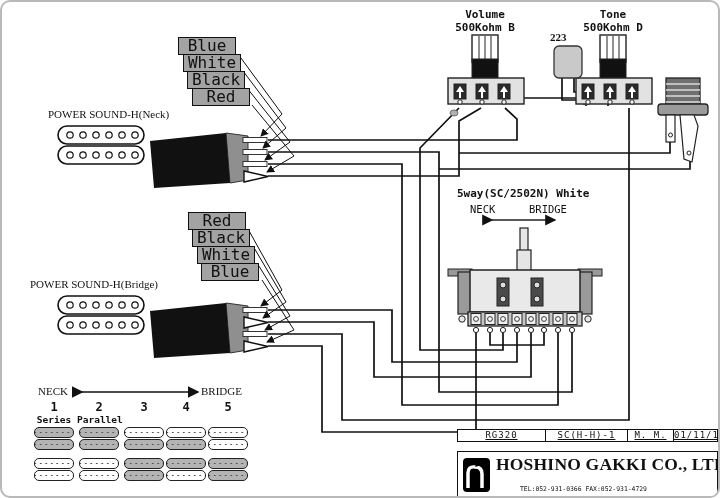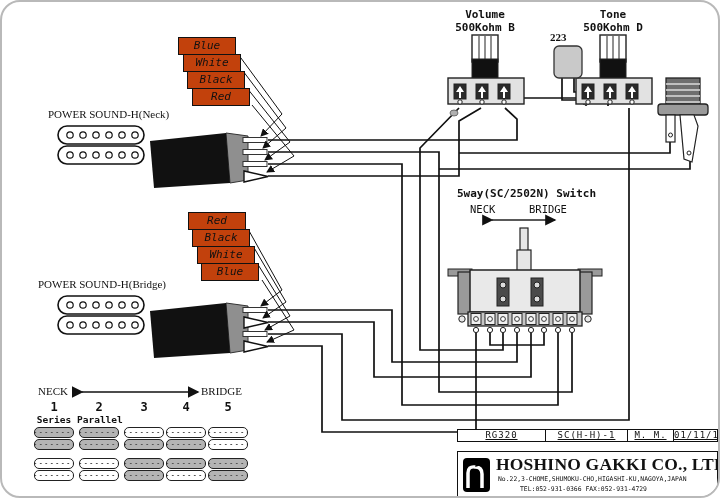--- a/index.html
+++ b/index.html
@@ -1,23 +1,23 @@
 <!DOCTYPE html>
 <html><head>
 <meta charset="utf-8">
 <style>
   html,body{margin:0;padding:0;background:#fff;}
-  .page{position:relative;width:716px;height:494px;border:2px solid #b9b9b9;border-radius:20px;
+  .page{position:relative;width:716px;height:494px;border:2px solid #b9b9b9;border-radius:10px;
         background:#fff;overflow:hidden;font-family:"DejaVu Sans Mono",monospace;color:#111;}
   .abs{position:absolute;font-family:Liberation Serif, serif;}
   svg{position:absolute;left:0;top:0;}
   .lbl{font-size:11px;white-space:nowrap;}
   .b{font-weight:bold;}
-  .wirebox{position:absolute;width:56px;height:16px;border:1px solid #111;background:#c2410c;
-           font-size:11px;line-height:16px;text-align:center;font-style:italic;}
+  .wirebox{position:absolute;width:56px;height:16px;border:1px solid #111;background:#a3a3a3;
+           font-size:16px;line-height:16px;text-align:center;}
   .pot-title{position:absolute;width:110px;text-align:center;font-weight:bold;font-size:11px;line-height:13px;}
   .sw-title{position:absolute;font-weight:bold;font-size:11px;white-space:nowrap;}
   .sw-nb{position:absolute;font-size:10.5px;white-space:nowrap;}
   
   .poscol{position:absolute;top:398px;width:44px;}
   .poscol .num{font-weight:bold;font-size:12px;text-align:center;height:14px;line-height:14px;}
   .poscol .mode{font-weight:bold;font-size:9.5px;text-align:center;height:13px;line-height:12px;}
   .coil{width:38px;height:9px;margin:0 auto 1px auto;border:1px solid #222;border-radius:5px;
         background-color:#fff;background-image:radial-gradient(circle,#555 0.9px,transparent 1.1px);
         background-size:5.5px 5px;background-position:3px 2px;}
@@ -255,23 +255,23 @@
   <div class="wirebox" style="left:185px;top:69px;">Black</div>
   <div class="wirebox" style="left:190px;top:86px;">Red</div>
 
   <div class="abs lbl" style="left:46px;top:106px;">POWER SOUND-H(Neck)</div>
 
   <div class="wirebox" style="left:186px;top:210px;">Red</div>
   <div class="wirebox" style="left:190px;top:227px;">Black</div>
   <div class="wirebox" style="left:195px;top:244px;">White</div>
   <div class="wirebox" style="left:199px;top:261px;">Blue</div>
 
-  <div class="abs lbl" style="left:36px;top:276px;text-align:right;">POWER SOUND-H(Bridge)</div>
-
-  <div class="sw-title" style="left:455px;top:185px;">5way(SC/2502N) Switch</div>
+  <div class="abs lbl" style="left:28px;top:276px;text-align:right;">POWER SOUND-H(Bridge)</div>
+
+  <div class="sw-title" style="left:455px;top:185px;">5way(SC/2502N) White</div>
   <div class="sw-nb" style="left:468px;top:201px;">NECK</div>
   <div class="sw-nb" style="left:527px;top:201px;">BRIDGE</div>
 
   <div class="abs lbl" style="left:36px;top:383px;">NECK</div>
   <div class="abs lbl" style="left:199px;top:383px;">BRIDGE</div>
 
   <div class="poscol" style="left:30px;">
     <div class="num">1</div>
     <div class="mode">Series</div>
     <div class="coil" data-on="1"></div>
@@ -326,17 +326,16 @@
     </div>
   </div>
 
   <div class="company-box">
     <svg width="34" height="42" style="left:3px;top:2px;">
       <rect x="2" y="4" width="27" height="34" rx="4" fill="#000"></rect>
       <path d="M7,34 V19 Q7,12 14,13 Q21,13 21,20 V34" fill="none" stroke="#fff" stroke-width="3.5"></path>
       <path d="M14,13 L18,6 L24,10 Z" fill="#000"></path>
     </svg>
     <div class="company">HOSHINO GAKKI CO., LTD.</div>
-    <div class="addr">No.22,3-CHOME,SHUMOKU-CHO,HIGASHI-KU,NAGOYA,JAPAN</div>
     <div class="tel">TEL:052-931-0366 FAX:052-931-4729</div>
   </div>
 
 </div>
 
 </body></html>

